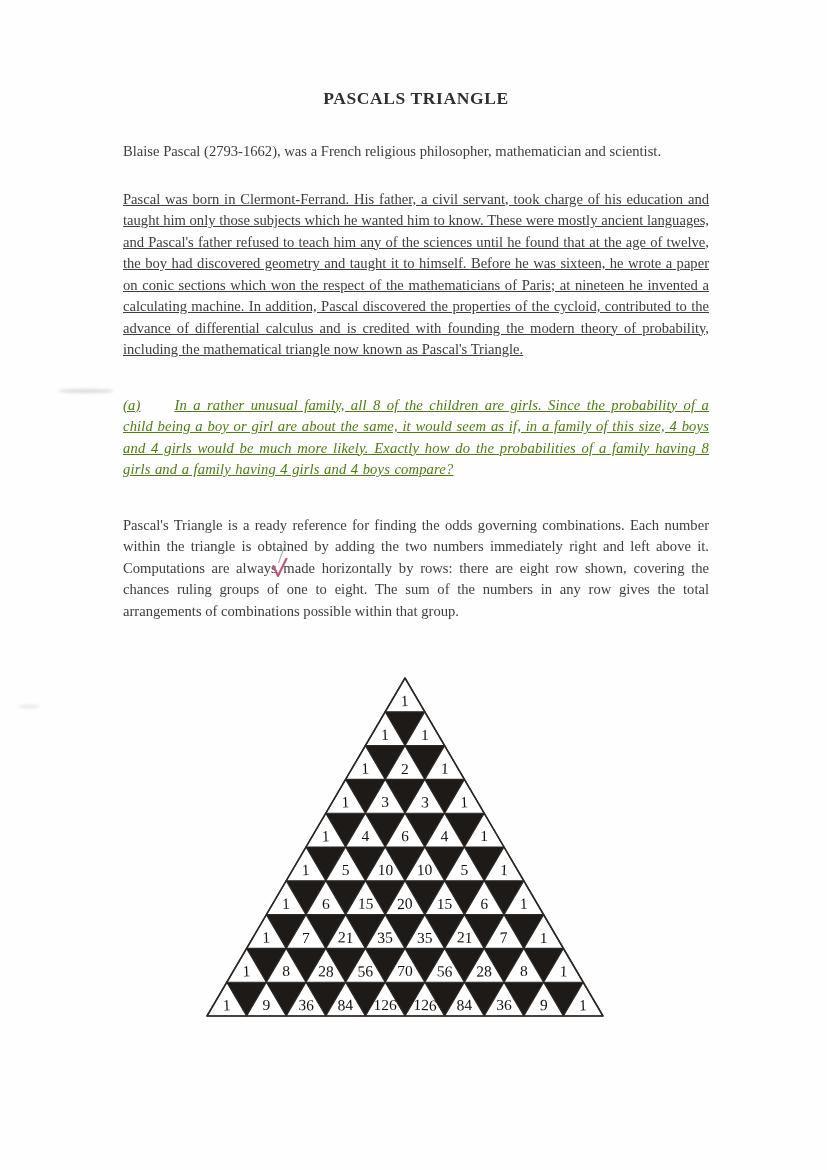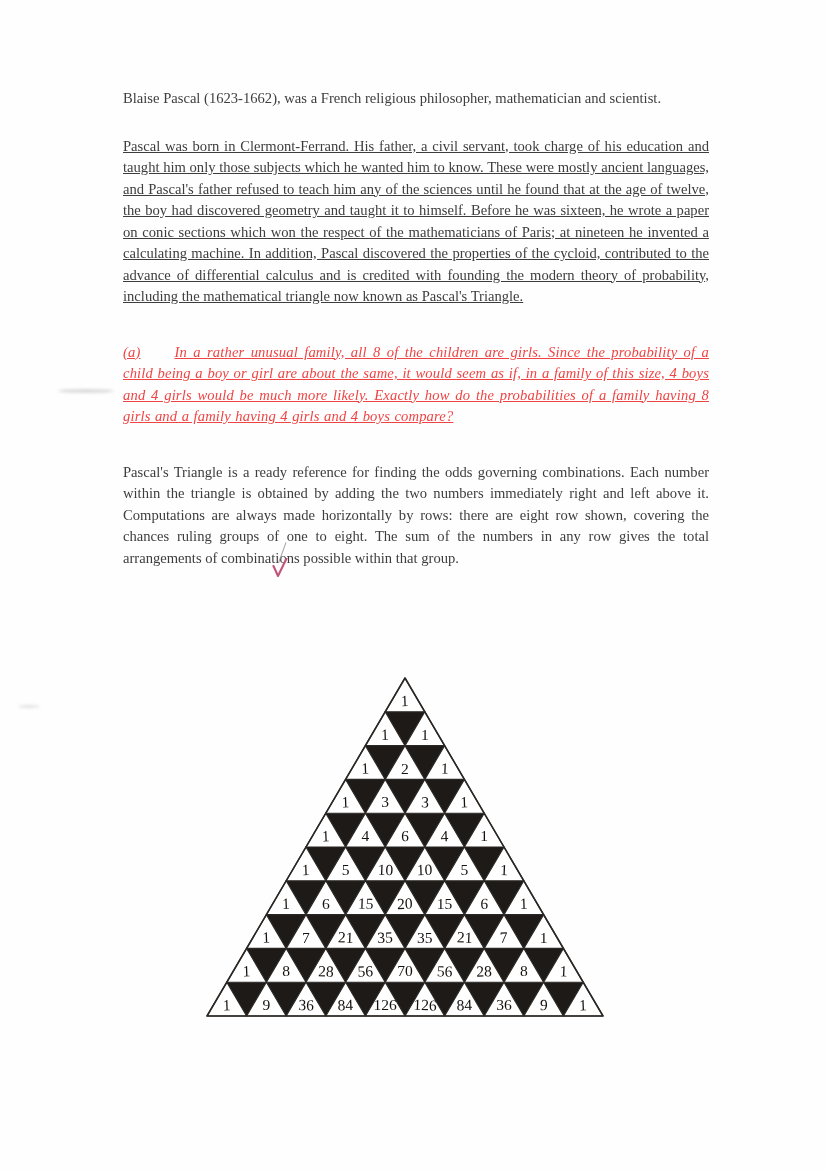--- a/index.html
+++ b/index.html
@@ -60,21 +60,21 @@
     text-align: justify;
     color: #3d3d3d;
   }
   p.para.tight { margin-bottom: 26px; }
   p.para.gap-lg { margin-bottom: 34px; text-decoration: underline; }
 
   p.para.italic {
     font-style: italic;
     letter-spacing: .15px;
     word-spacing: .6px;
-    color: #ef4444;
+    color: #4d7c0f;
   }
   .q-label { font-style: italic; }
   .q-gap { display: inline-block; width: 34px; }
 
   
   .annot-check {
     position: absolute;
     left: 272px;
     top: 558px;
     width: 16px;
@@ -112,22 +112,23 @@
 </head>
 <body>
 
 <div id="page">
 
   <div class="smudge s1"></div>
   <div class="smudge s2"></div>
 
   <div id="content">
 
-
-    <p class="para tight">Blaise Pascal (1623-1662), was a French religious philosopher, mathematician and scientist.</p>
+    <h1 class="doc-title">PASCALS TRIANGLE</h1>
+
+    <p class="para tight">Blaise Pascal (2793-1662), was a French religious philosopher, mathematician and scientist.</p>
 
     <p class="para gap-lg">Pascal was born in Clermont-Ferrand.  His father, a civil servant,  took charge of his education and taught him only those subjects which he wanted him to know.  These were mostly ancient languages, and Pascal's father refused to teach him any of the sciences until he found that at the age of twelve, the boy had discovered geometry and taught it to himself.  Before he was sixteen, he wrote a paper on conic sections which won the respect of the mathematicians of Paris; at nineteen he invented a calculating machine.  In addition, Pascal discovered the properties of the cycloid, contributed to the advance of differential calculus and is credited with founding the modern theory of probability, including the mathematical triangle now known as Pascal's Triangle.</p>
 
     <p class="para italic gap-lg">
       <span class="q-label">(a)</span><span class="q-gap"></span><span>In a rather unusual family, all 8 of the children are girls.  Since the probability of a child being a boy or girl are about the same, it would seem as if, in a family of this size, 4 boys and 4 girls would be much more likely.  Exactly how do the probabilities of a family having 8 girls and a family having 4 girls and 4 boys compare?</span>
     </p>
 
     <p class="para">Pascal's Triangle is a ready reference for finding the odds governing combinations.  Each number within the triangle is obtained by adding the two numbers immediately right and left above it.  Computations are always made horizontally by rows: there are eight row shown, covering the chances ruling groups of one to eight.  The sum of the numbers in any row gives the total arrangements of combinations possible within that group.</p>
 
   </div>

